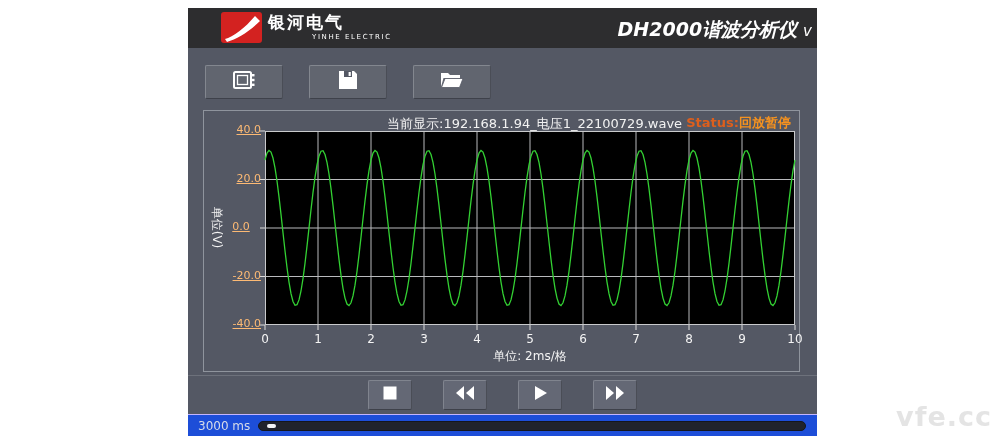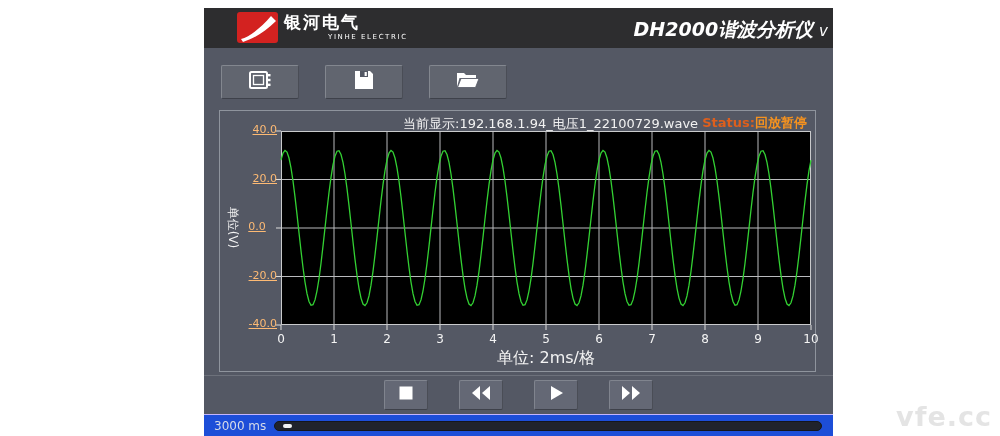--- a/index.html
+++ b/index.html
@@ -1,21 +1,21 @@
 <!DOCTYPE html>
 <html><head>
 <meta charset="utf-8">
 <style>
   * { margin:0; padding:0; box-sizing:border-box; }
   html,body { width:1000px; height:436px; background:#ffffff; overflow:hidden;
               font-family:"DejaVu Sans","Liberation Sans",sans-serif; }
 
   .page { position:relative; width:1000px; height:436px; background:#ffffff; }
 
-  .app-window { position:absolute; left:204px; top:8px; width:629px; height:428px;
+  .app-window { position:absolute; left:188px; top:8px; width:629px; height:428px;
                 background:#545864; }
 
   
   .header { position:absolute; left:0; top:0; width:629px; height:40px; background:#2d2d2f; }
   .logo { position:absolute; left:33px; top:4px; display:flex; align-items:center; }
   .logo-box { width:41px; height:31px; background:#d32220; border-radius:3px; position:relative; overflow:hidden; }
   .logo-box svg { position:absolute; left:0; top:0; }
   .brand { margin-left:6px; display:flex; flex-direction:column; line-height:1; }
   .brand-cn { color:#ffffff; font-size:17px; font-weight:bold; letter-spacing:2px; }
   .brand-en { color:#ffffff; font-size:7px; letter-spacing:1.6px; margin-top:3px;margin-left:44px; }
@@ -35,21 +35,21 @@
   .chart-heading { position:absolute; left:183px; top:4px; color:#f2f2f2; font-size:13px; white-space:nowrap; }
   .chart-status { position:absolute; right:8px; top:3px; font-size:13px; font-weight:bold; white-space:nowrap; }
   .status-label { color:#dd5f1d; }
   .status-value { color:#f5921f; }
   .plot-svg { position:absolute; left:61px; top:20px; overflow:visible; }
   .y-label { position:absolute; width:40px; text-align:right; color:#fdba74; font-size:11px;text-decoration:underline; }
   .x-label { position:absolute; width:26px; text-align:center; color:#f4f4f4; font-size:12px; top:221px; }
   .y-axis-title { position:absolute; left:-19px; top:108px; width:62px; text-align:center;
                   color:#f4f4f4; font-size:12px; transform:rotate(90deg); }
   .x-axis-title { position:absolute; left:61px; top:237px; width:530px; text-align:center;
-                  color:#f4f4f4; font-size:16px; }
+                  color:#f4f4f4; font-size:12px; }
 
   
   .divider { position:absolute; left:0; top:367px; width:629px; height:1px; background:#6d717b; }
   .controls { position:absolute; left:0; top:368px; width:629px; height:38px;
               display:flex; align-items:center; justify-content:center; gap:31px; }
   .ctl-btn { width:44px; height:30px; background:#646875; border:1px solid #80848e;
              border-bottom-color:#3e414a; border-right-color:#4a4d56; border-radius:2px;
              display:flex; align-items:center; justify-content:center; cursor:pointer; }
 
   

